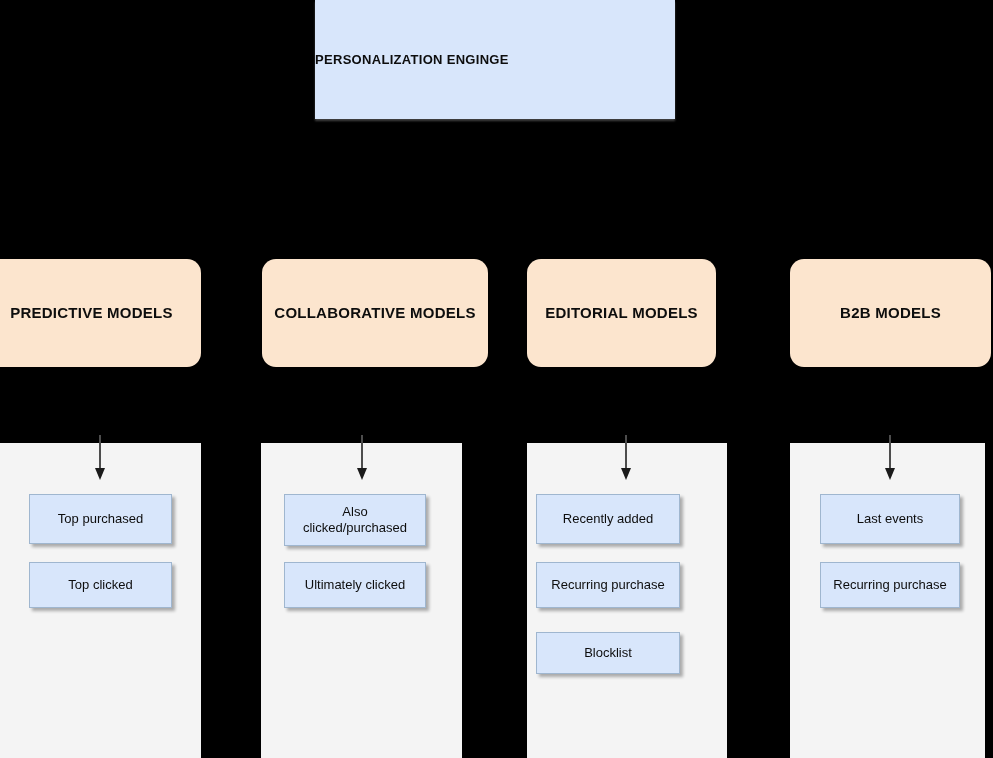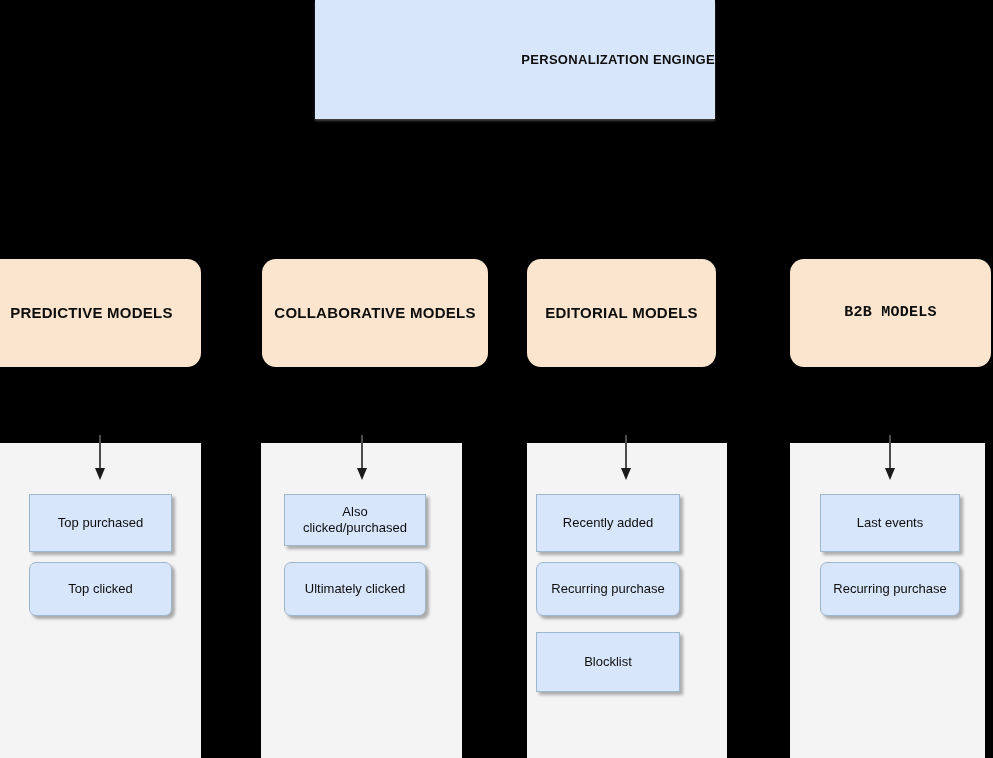--- a/index.html
+++ b/index.html
@@ -22,27 +22,27 @@
     width: 993px;
     height: 758px;
     background: #000000;
   }
 
   
   .engine-box {
     position: absolute;
     left: 315px;
     top: 0px;
-    width: 400px;
+    width: 360px;
     height: 119px;
     background: #d8e6fb;
     box-shadow: 3px 3px 2px rgba(255,255,255,0.0), 0 2px 2px rgba(120,120,120,0.55);
     display: flex;
     align-items: center;
-    justify-content: flex-end;
+    justify-content: flex-start;
     box-sizing: border-box;
   }
   .engine-box .engine-label {
     font-size: 13px;
     font-weight: bold;
     color: #0d0d0d;
     letter-spacing: 0.3px;
     text-align: center;
   }
 
@@ -63,21 +63,21 @@
     font-weight: bold;
     color: #0d0d0d;
     letter-spacing: 0.25px;
     text-align: center;
     line-height: 1.25;
     padding: 0 8px;
   }
   .cat-0 { left: -18px;  width: 219px; }
   .cat-1 { left: 262px;  width: 226px; }
   .cat-2 { left: 527px;  width: 189px; }
-  .cat-3 { left: 790px;  width: 201px; font-family: Liberation Mono, monospace; }
+  .cat-3 { left: 790px;  width: 201px; }
 
   
   .col-panel {
     position: absolute;
     top: 443px;
     height: 315px;
     background: #f4f4f4;
     box-sizing: border-box;
   }
   .panel-0 { left: 0px;   width: 201px; }
@@ -117,23 +117,23 @@
     padding: 0 6px;
   }
 
   
   .ic-0 { left: 29px;  width: 143px; }
   .ic-1 { left: 284px; width: 142px; }
   .ic-2 { left: 536px; width: 144px; }
   .ic-3 { left: 820px; width: 140px; }
 
   
-  .ir-0 { top: 494px; height: 58px; }
-  .ir-1 { top: 562px; height: 54px; border-radius: 7px; }
-  .ir-2 { top: 632px; height: 60px; }
+  .ir-0 { top: 494px; height: 50px; }
+  .ir-1 { top: 562px; height: 46px; }
+  .ir-2 { top: 632px; height: 42px; }
 
   
   .ir-0-tall { top: 494px; height: 52px; }
 </style>
 </head>
 <body>
 
 <div id="canvas">
 
   <div class="engine-box">

